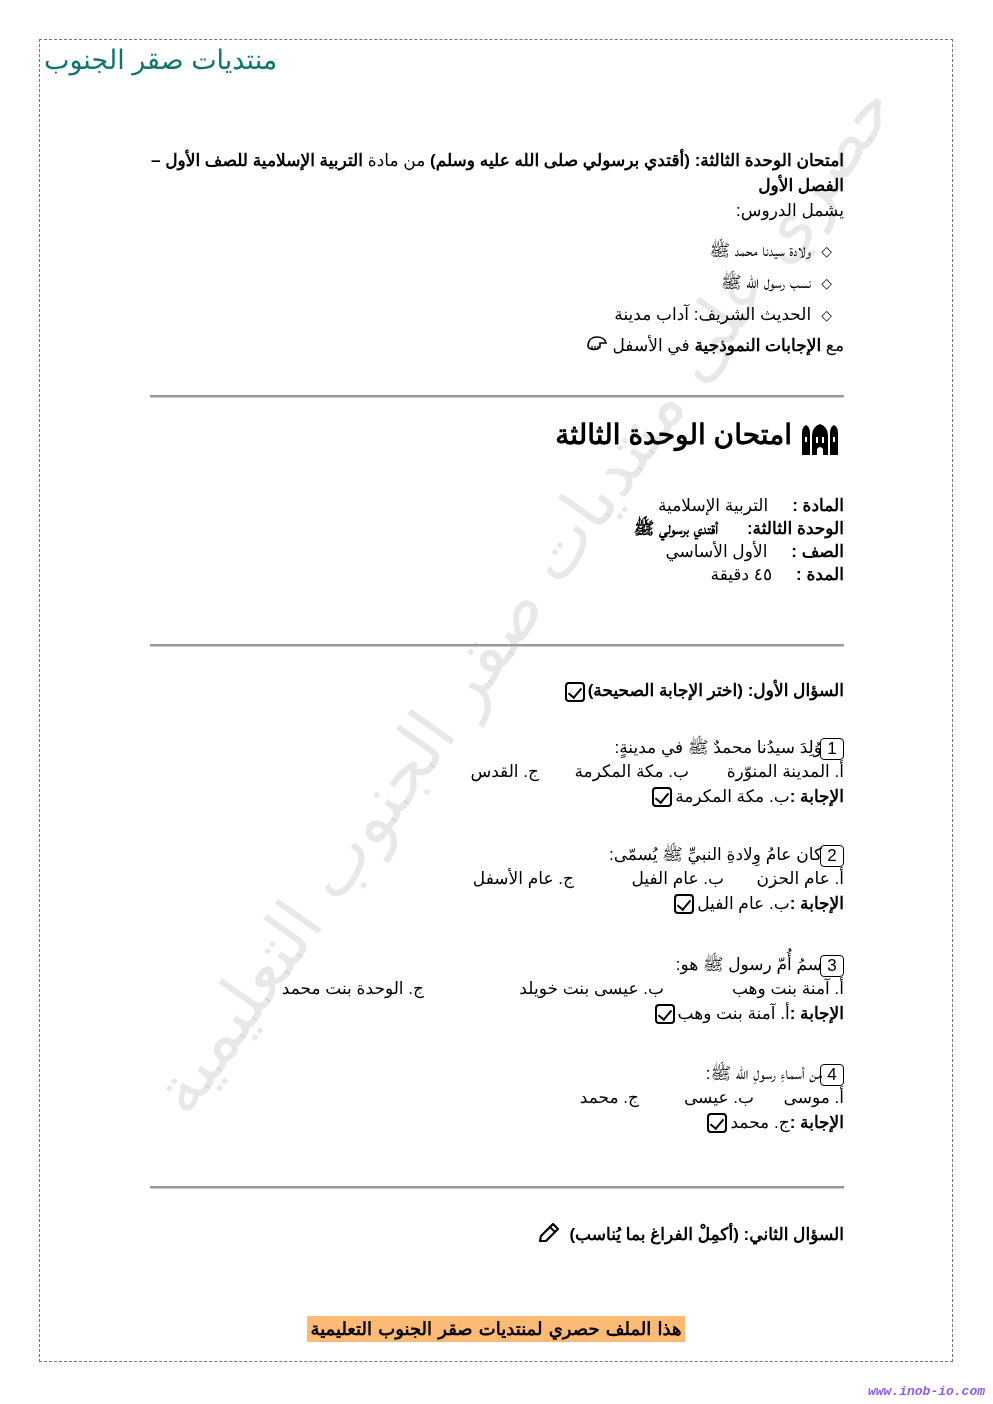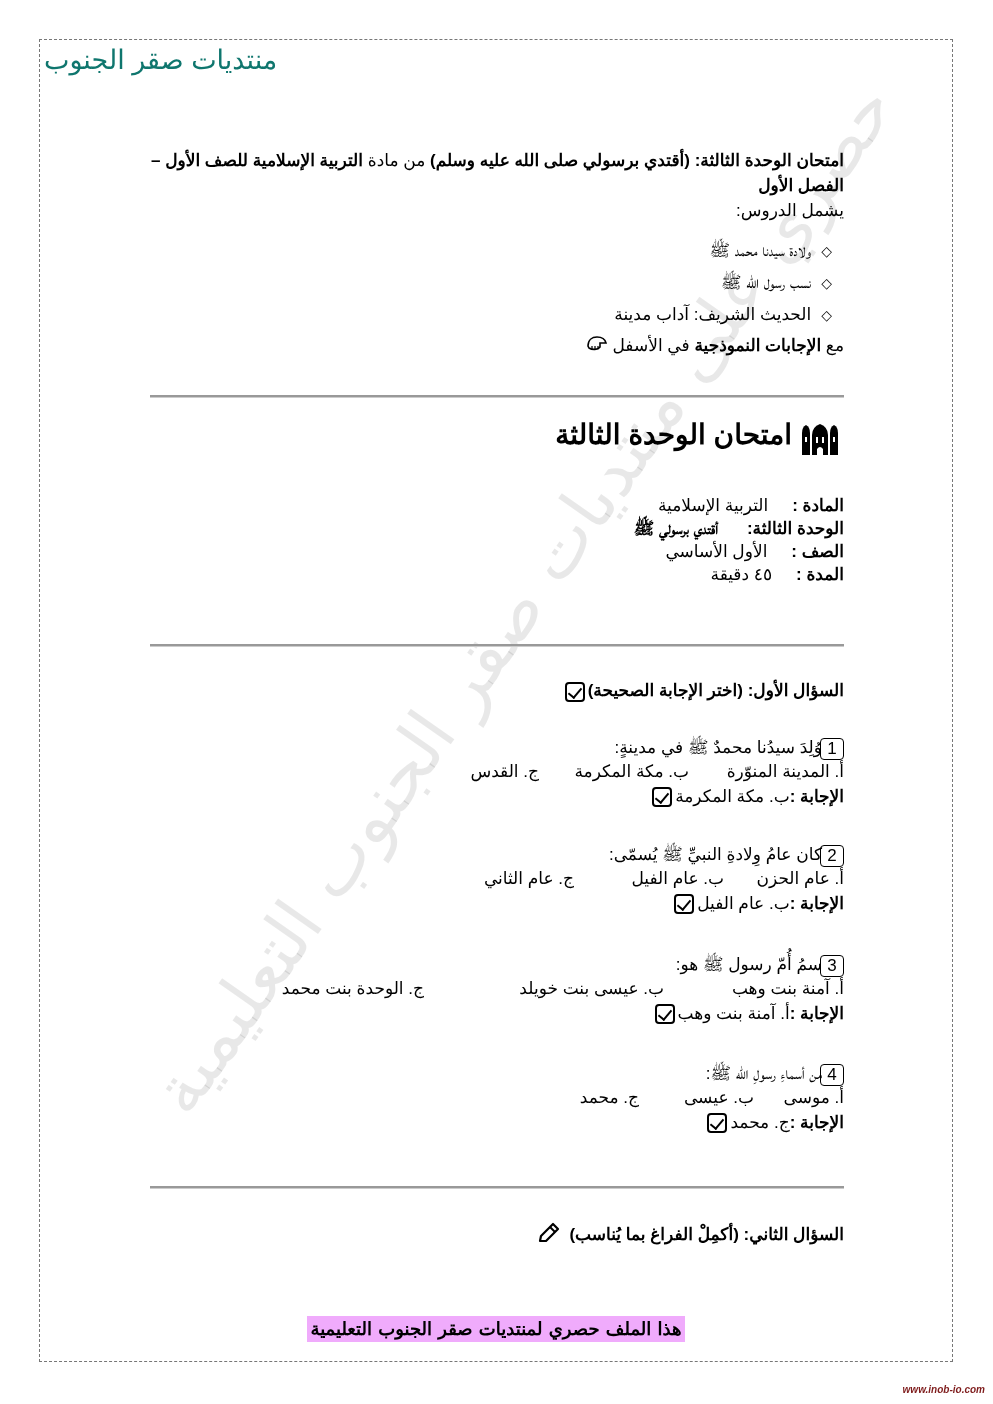--- a/index.html
+++ b/index.html
@@ -19,22 +19,22 @@
   .q-head { font-size: 17px; font-weight: bold; }
   .check-box { display: inline-block; width: 20px; height: 20px; border: 2px solid #000; border-radius: 4px; vertical-align: middle; position: relative; box-sizing: border-box; margin-right: 3px; }
   .check-box::after { content: ""; position: absolute; left: 4px; top: 1px; width: 6px; height: 11px; border-right: 2.5px solid #000; border-bottom: 2.5px solid #000; transform: rotate(40deg); }
   .qnum { display: inline-block; width: 22px; height: 20px; border: 1px solid #000; border-radius: 4px; text-align: center; font-size: 17px; line-height: 20px; direction: ltr; margin-left: -2px; vertical-align: middle; }
   .question { font-size: 17px; line-height: 23px; }
   .options { display: flex; flex-direction: row; font-size: 17px; line-height: 23px; }
   .opt { white-space: nowrap; }
   .answer { font-size: 17px; line-height: 28px; }
   .answer .lbl { font-weight: bold; }
   .pencil-icon { display: inline-block; vertical-align: middle; margin-right: 4px; }
-  .footer-banner { position: absolute; left: 307px; top: 1316px; width: 378px; height: 26px; background: #f0abfc; direction: rtl; text-align: center; font-family: "DejaVu Serif", serif; font-size: 18px; font-weight: bold; line-height: 26px; }
-  .footer-url { position: absolute; right: 8px; top: 1384px; font-family: Liberation Sans, sans-serif; font-size: 10px; font-weight: bold; font-style: italic; color: #7f1d1d; }
+  .footer-banner { position: absolute; left: 307px; top: 1316px; width: 378px; height: 26px; background: #fdba74; direction: rtl; text-align: center; font-family: "DejaVu Serif", serif; font-size: 18px; font-weight: bold; line-height: 26px; }
+  .footer-url { position: absolute; right: 8px; top: 1384px; font-family: Liberation Mono, monospace; font-size: 13px; font-weight: bold; font-style: italic; color: #8b5cf6; }
   .watermark { position: absolute; left: 170px; top: 420px; font-family: "DejaVu Serif", serif; font-size: 70px; color: rgba(0,0,0,0.09); transform: rotate(-55deg); transform-origin: center; width: 900px; direction: rtl; white-space: nowrap; pointer-events: none; }
 </style>
 </head>
 <body>
 
 <div class="page-frame"></div>
 
 <div class="watermark">حصري على منتديات صقر الجنوب التعليمية</div>
 
 <div class="forum-title">منتديات صقر الجنوب</div>
@@ -98,21 +98,21 @@
     <span class="opt">ج. القدس</span>
   </div>
   <div class="answer"><span class="lbl">الإجابة :</span><span>ب. مكة المكرمة</span><span class="check-box"></span></div>
 </div>
 
 <div class="content" style="top:843px;">
   <div class="question"><span class="qnum">2</span><span>كان عامُ وِلادةِ النبيِّ ﷺ يُسمّى:</span></div>
   <div class="options">
     <span class="opt" style="width:120px;">أ. عام الحزن</span>
     <span class="opt" style="width:150px;">ب. عام الفيل</span>
-    <span class="opt">ج. عام الثاني</span>
+    <span class="opt">ج. عام الأسفل</span>
   </div>
   <div class="answer"><span class="lbl">الإجابة :</span><span>ب. عام الفيل</span><span class="check-box"></span></div>
 </div>
 
 <div class="content" style="top:953px;">
   <div class="question"><span class="qnum">3</span><span>سمُ أُمّ رسول ﷺ هو:</span></div>
   <div class="options">
     <span class="opt" style="width:180px;">أ. آمنة بنت وهب</span>
     <span class="opt" style="width:240px;">ب. عيسى بنت خويلد</span>
     <span class="opt">ج. الوحدة بنت محمد</span>

